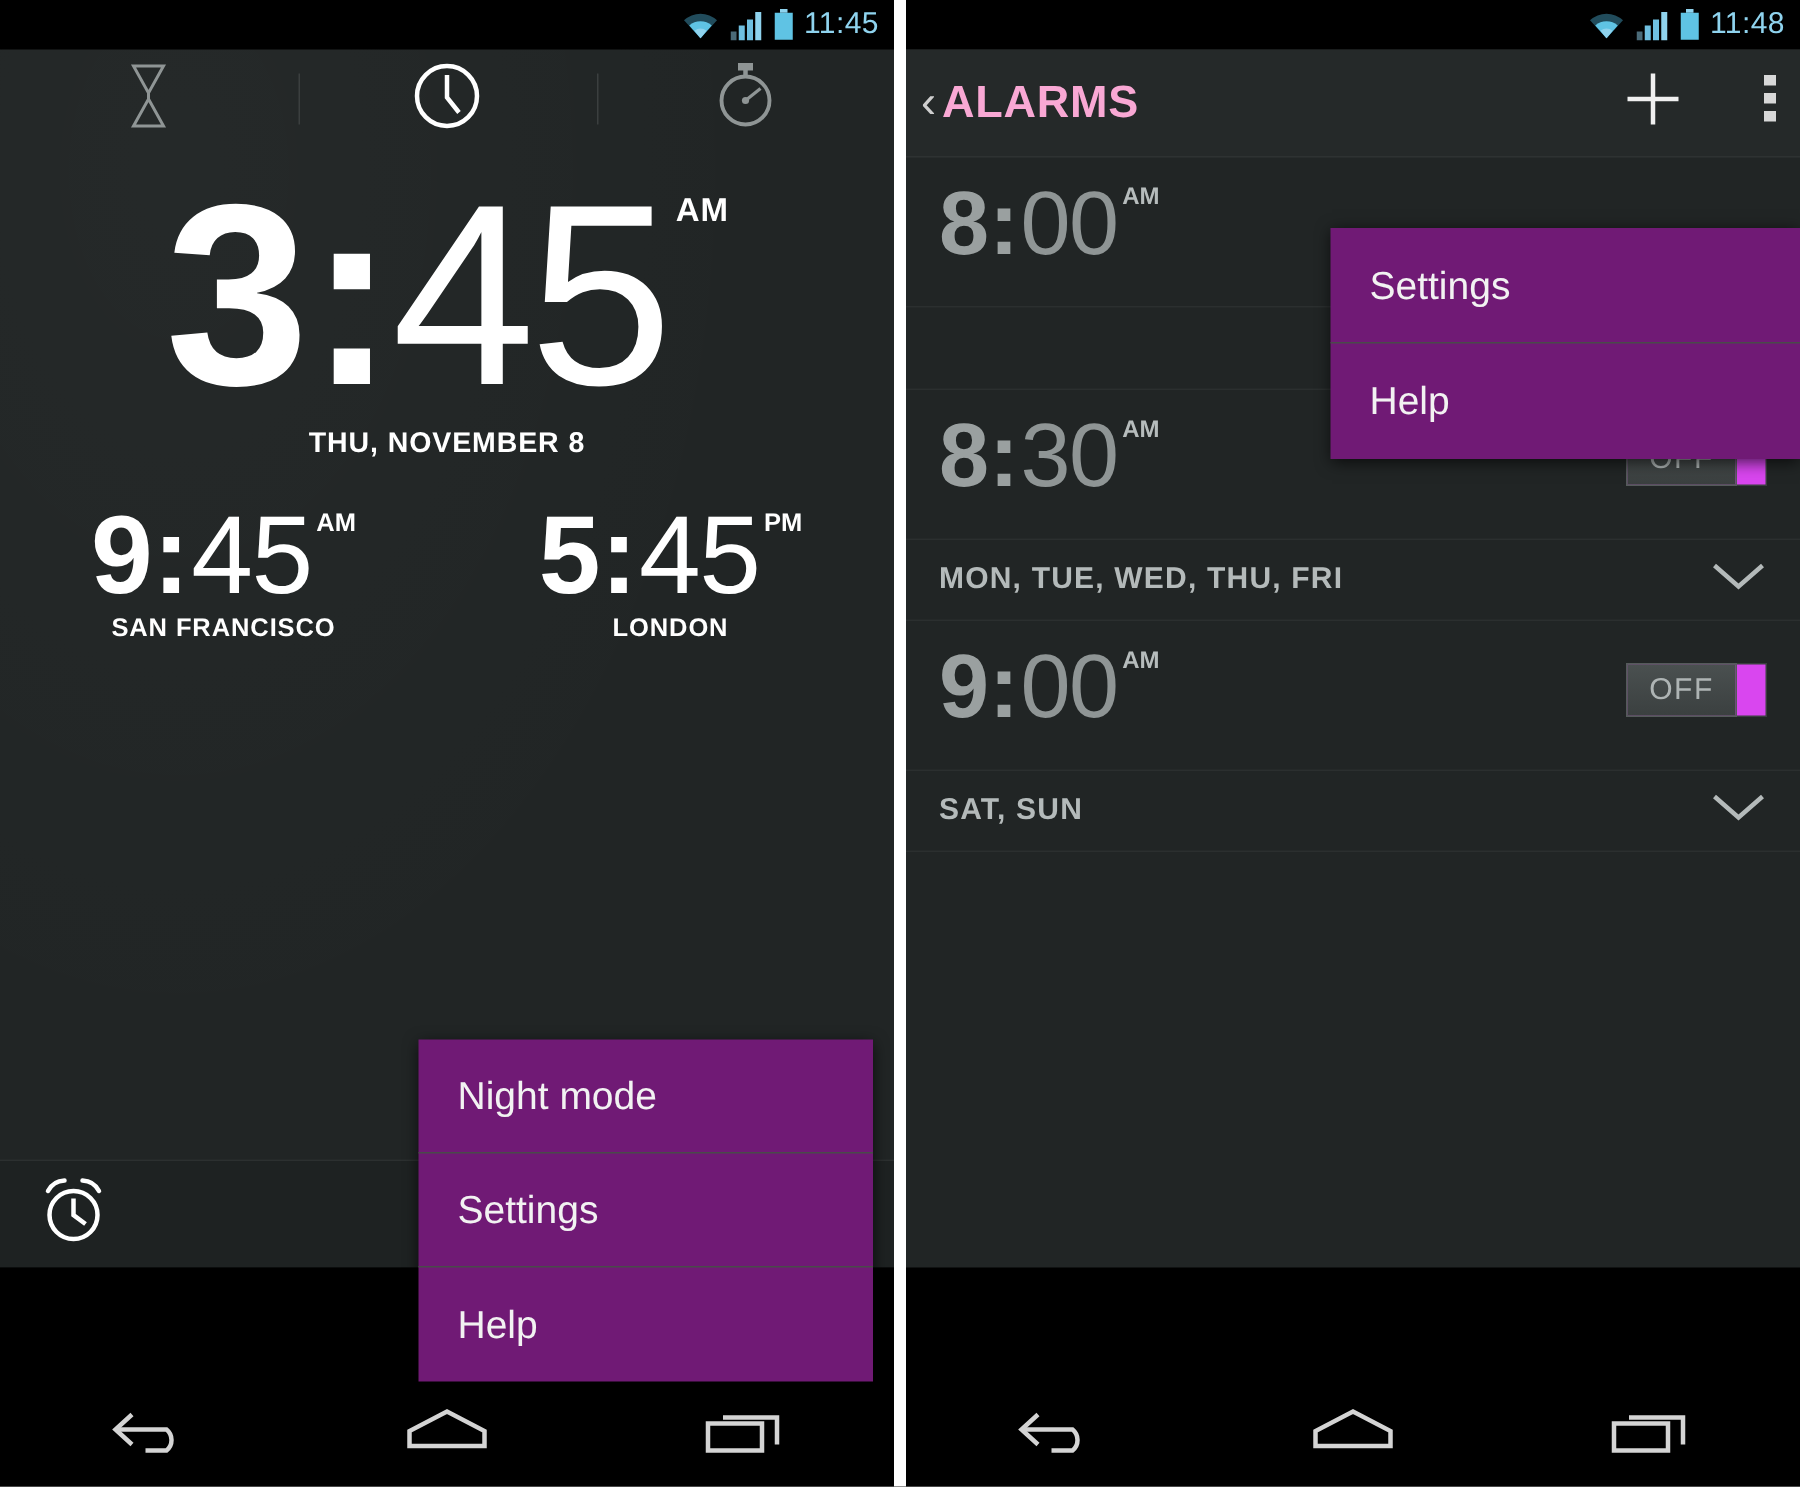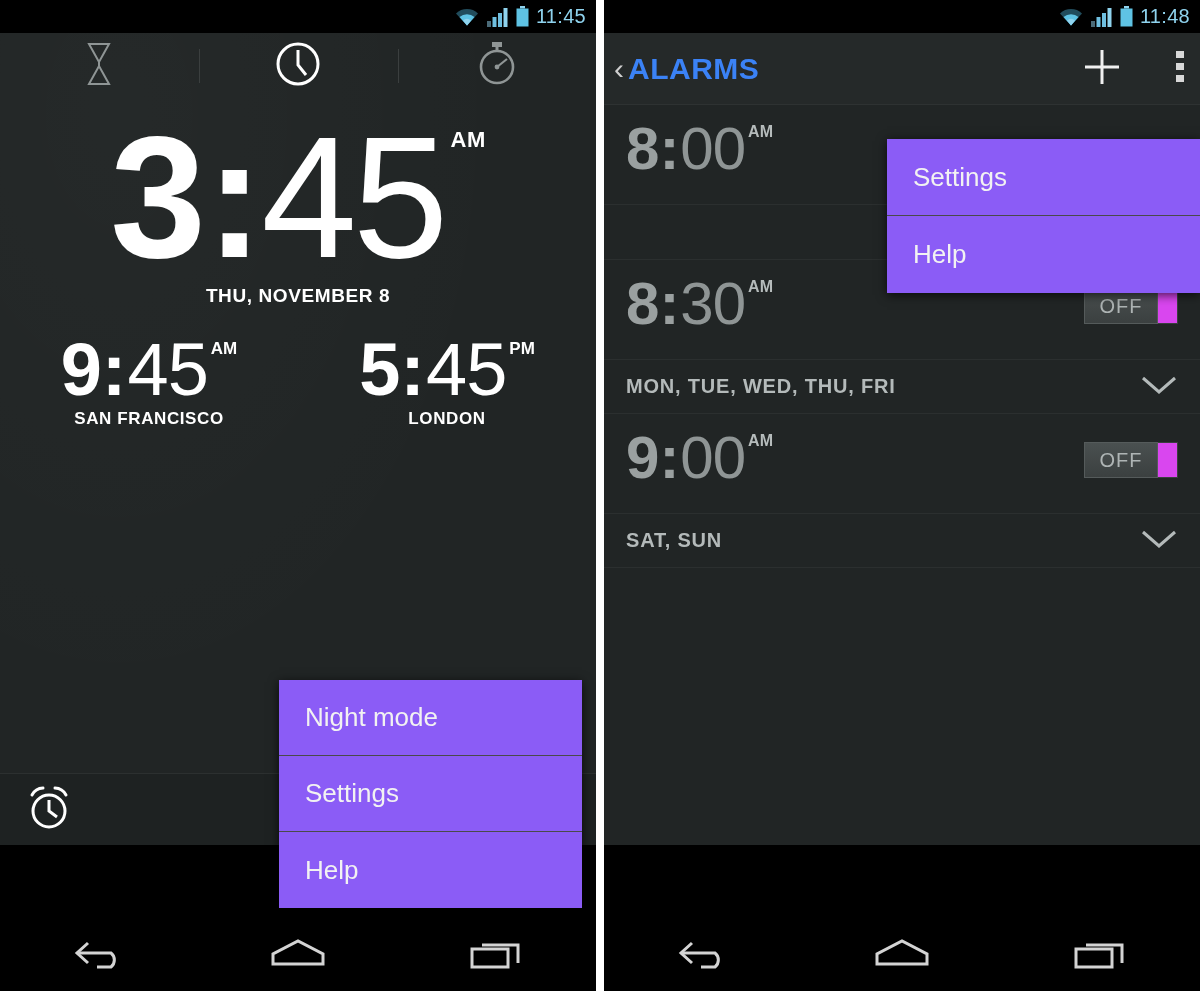--- a/index.html
+++ b/index.html
@@ -57,23 +57,24 @@
   .wc { width:50%; text-align:center; }
   .wctime { display:inline-flex; align-items:flex-start; line-height:1; }
   .wch { font-size: 74px; font-weight:700; color:#fff; letter-spacing:-2px; }
   .wccolon { font-size: 74px; font-weight:700; color:#fff; margin:0 1px 0 2px; }
   .wcm { font-size: 74px; font-weight:300; color:#fff; letter-spacing:-1px; }
   .wcap { font-size: 17px; font-weight:700; color:#fff; margin-top:7px; margin-left:3px; }
   .wcname { font-size: 17px; font-weight: 700; color:#fff; letter-spacing:.6px; margin-top:2px; }
 
   
   .popup {
-    position:absolute; background:#8b5cf6;
+    position:absolute; background:#701a75;
     box-shadow: 0 2px 10px rgba(0,0,0,.7);
     z-index: 30;
+    margin-top: 13px;
   }
   .popup.left-menu { left: 279px; top: 647px; width: 303px; }
   .popup-item {
     padding: 0 26px; height: 76px; display:flex; align-items:center;
     color:#f2f2f2; font-size: 26px; font-weight: 400;
     border-bottom: 1px solid #4a4a4a;
   }
   .popup-item:last-child { border-bottom: none; }
 
   
@@ -88,21 +89,21 @@
   .tb-slot.c { justify-content:center; }
   .tb-slot.r { justify-content:flex-end; padding-right: 36px; }
 
   
   .alarmscreen { position:relative; height: 812px; background:#212525; }
   .actionbar {
     height: 72px; display:flex; align-items:center; padding: 0 16px 0 10px;
     background:#252929; border-bottom:1px solid #2e3232;
   }
   .ab-back { color:#cfcfcf; font-size: 30px; line-height:1; margin-right: 4px; }
-  .ab-title { color:#3b82f6; font-size: 30px; font-weight: 700; letter-spacing: .5px; flex:1; }
+  .ab-title { color:#f9a8d4; font-size: 30px; font-weight: 700; letter-spacing: .5px; flex:1; }
   .ab-plus { margin-right: 52px; }
   .ab-over { display:flex; flex-direction:column; gap:5px; align-items:center; }
 
   .alarm-row {
     position:relative; padding: 14px 22px 0 22px; height: 100px;
     border-bottom: 1px solid #2b2f2f;
     display:flex; align-items:flex-start;
   }
   .alarm-time { display:inline-flex; align-items:flex-start; line-height:1; }
   .a-h { font-size: 60px; font-weight:700; color:#9aa0a0; letter-spacing:-1px; }

